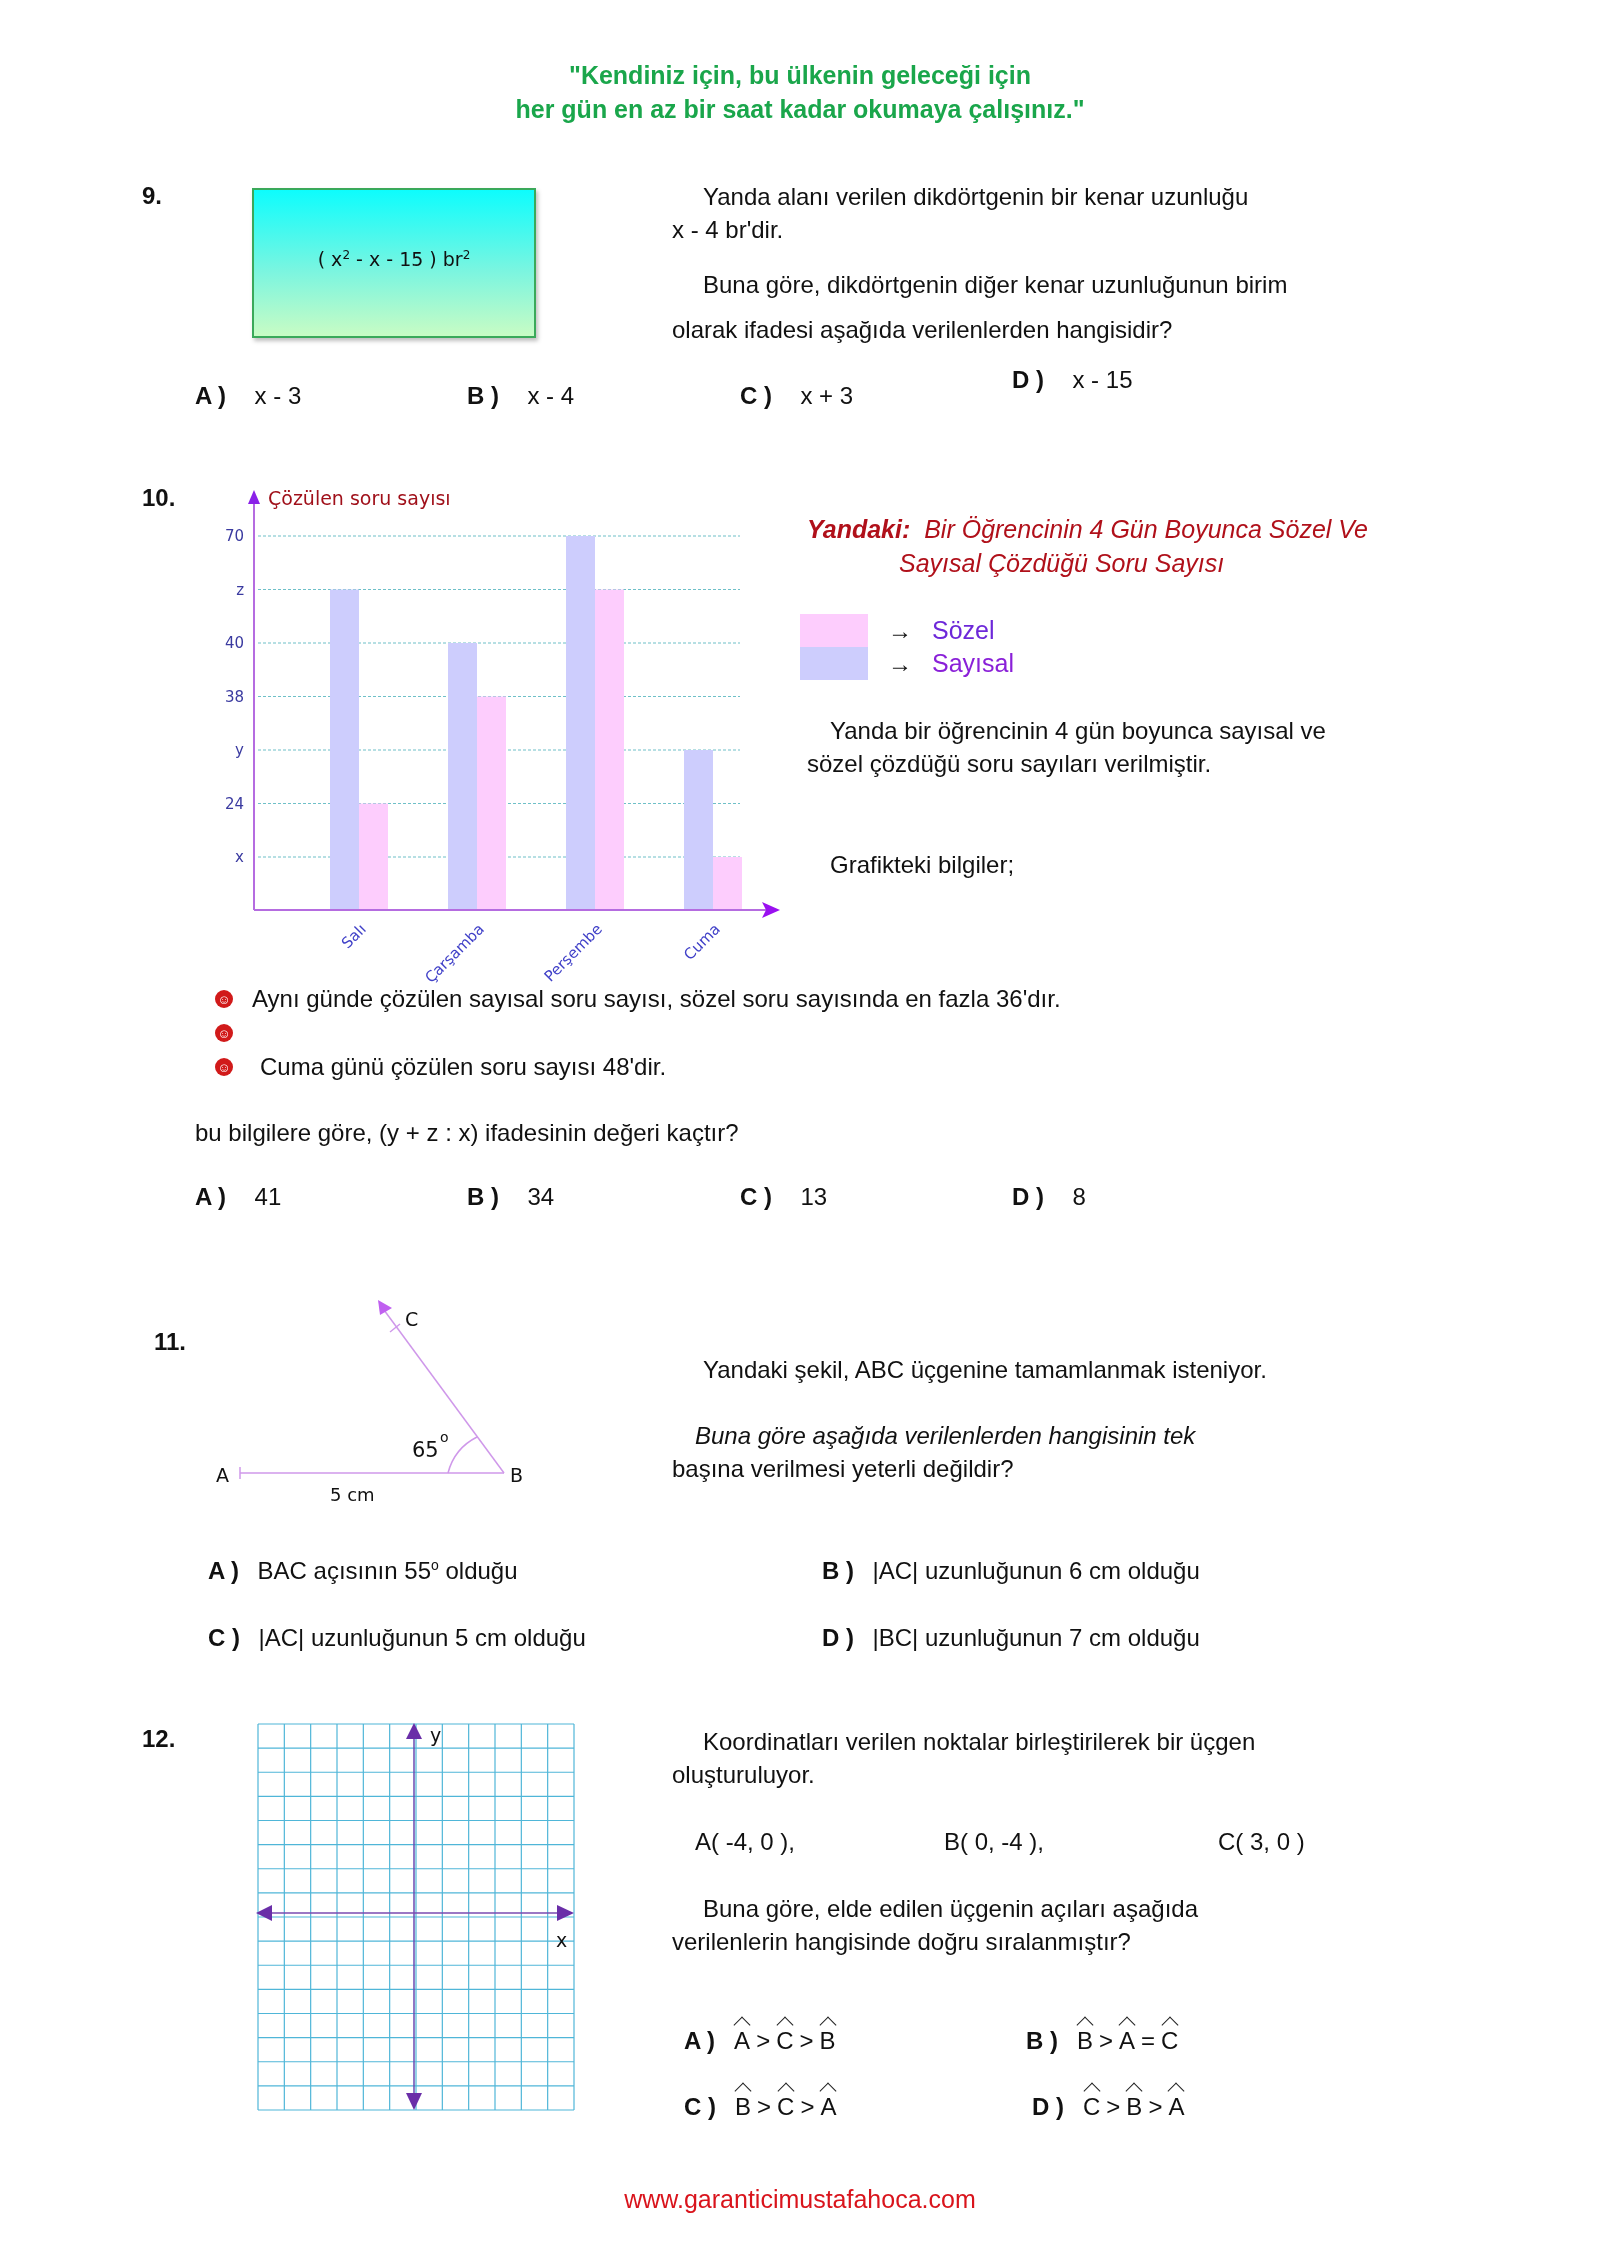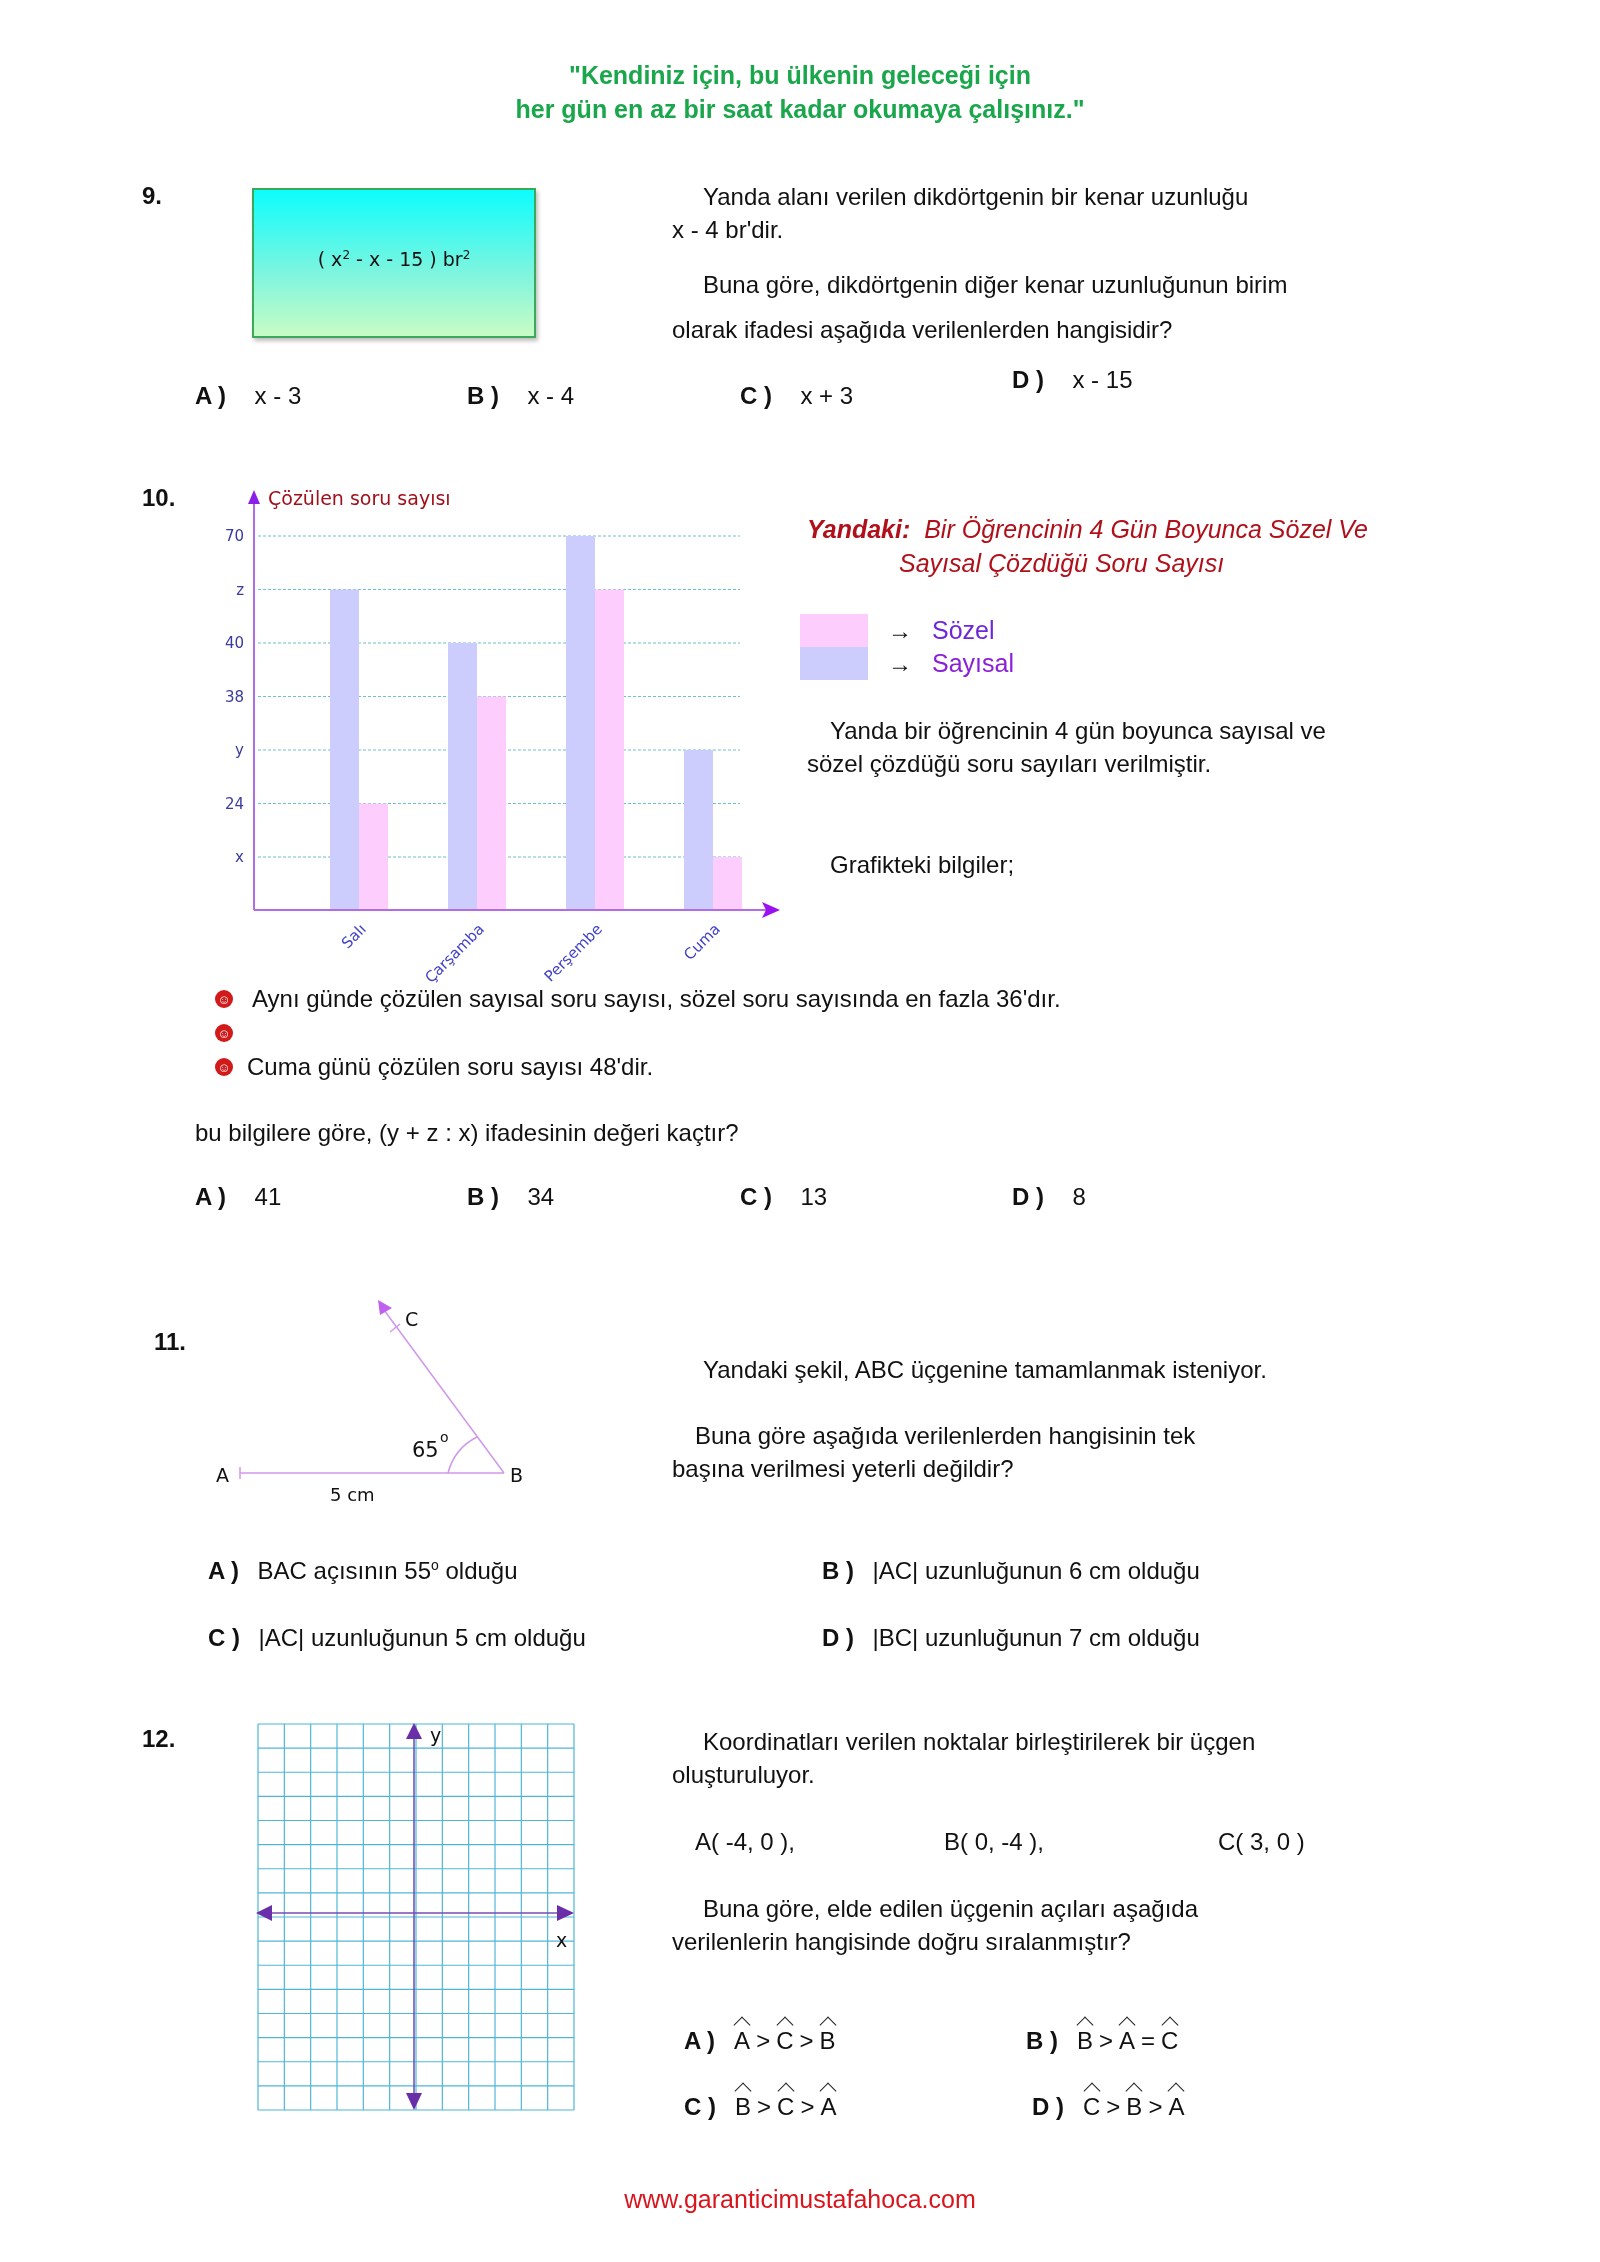--- a/index.html
+++ b/index.html
@@ -137,21 +137,21 @@
   <div class="abs" style="left:215px; top:982px;">
     <div style="display:flex; align-items:center; height:34px;">
       <div class="bullet">☺</div>
       <span class="txt" style="margin-left:19px">Aynı günde çözülen sayısal soru sayısı, sözel soru sayısında en fazla 36'dır.</span>
     </div>
     <div style="display:flex; align-items:center; height:34px;">
       <div class="bullet">☺</div>
     </div>
     <div style="display:flex; align-items:center; height:34px;">
       <div class="bullet">☺</div>
-      <span class="txt" style="margin-left:14px">Cuma günü çözülen soru sayısı 48'dir.</span>
+      <span class="txt" style="margin-left:27px">Cuma günü çözülen soru sayısı 48'dir.</span>
     </div>
   </div>
 
   <div class="abs txt" style="left:195px; top:1116px;">bu bilgilere göre, (y + z : x) ifadesinin değeri kaçtır?</div>
 
   <div class="abs" style="left:195px; top:1183px;">
     <span class="opt-letter">A )</span>
     <span class="opt-val" style="margin-left:24px">41</span>
   </div>
   <div class="abs" style="left:467px; top:1183px;">
@@ -179,21 +179,21 @@
     <path d="M 318 183 A 56 56 0 0 1 347 147" fill="none" stroke="#cf98ea" stroke-width="1.5"></path>
     <text x="86" y="192" font-size="19" fill="#111">A</text>
     <text x="380" y="192" font-size="19" fill="#111">B</text>
     <text x="275" y="36" font-size="19" fill="#111">C</text>
     <text x="282" y="167" font-size="21" fill="#111">65</text>
     <text x="310" y="152" font-size="14" fill="#111">o</text>
     <text x="200" y="211" font-size="18" fill="#111">5 cm</text>
   </svg>
 
   <div class="abs txt" style="left:703px; top:1353px;">Yandaki şekil, ABC üçgenine tamamlanmak isteniyor.</div>
-  <div class="abs txt" style="left:695px; top:1419px;">Buna göre aşağıda verilenlerden hangisinin tek</div>
+  <div class="abs txt" style="left:695px; top:1419px;font-style:italic;">Buna göre aşağıda verilenlerden hangisinin tek</div>
   <div class="abs txt" style="left:672px; top:1452px;">başına verilmesi yeterli değildir?</div>
 
   <div class="abs" style="left:208px; top:1557px;">
     <span class="opt-letter">A )</span>
     <span class="opt-val" style="margin-left:14px"><span>BAC açısının  55</span><sup style="font-size:14px">o</sup><span> olduğu</span></span>
   </div>
   <div class="abs" style="left:822px; top:1557px;">
     <span class="opt-letter">B )</span>
     <span class="opt-val" style="margin-left:14px">|AC| uzunluğunun 6 cm olduğu</span>
   </div>

